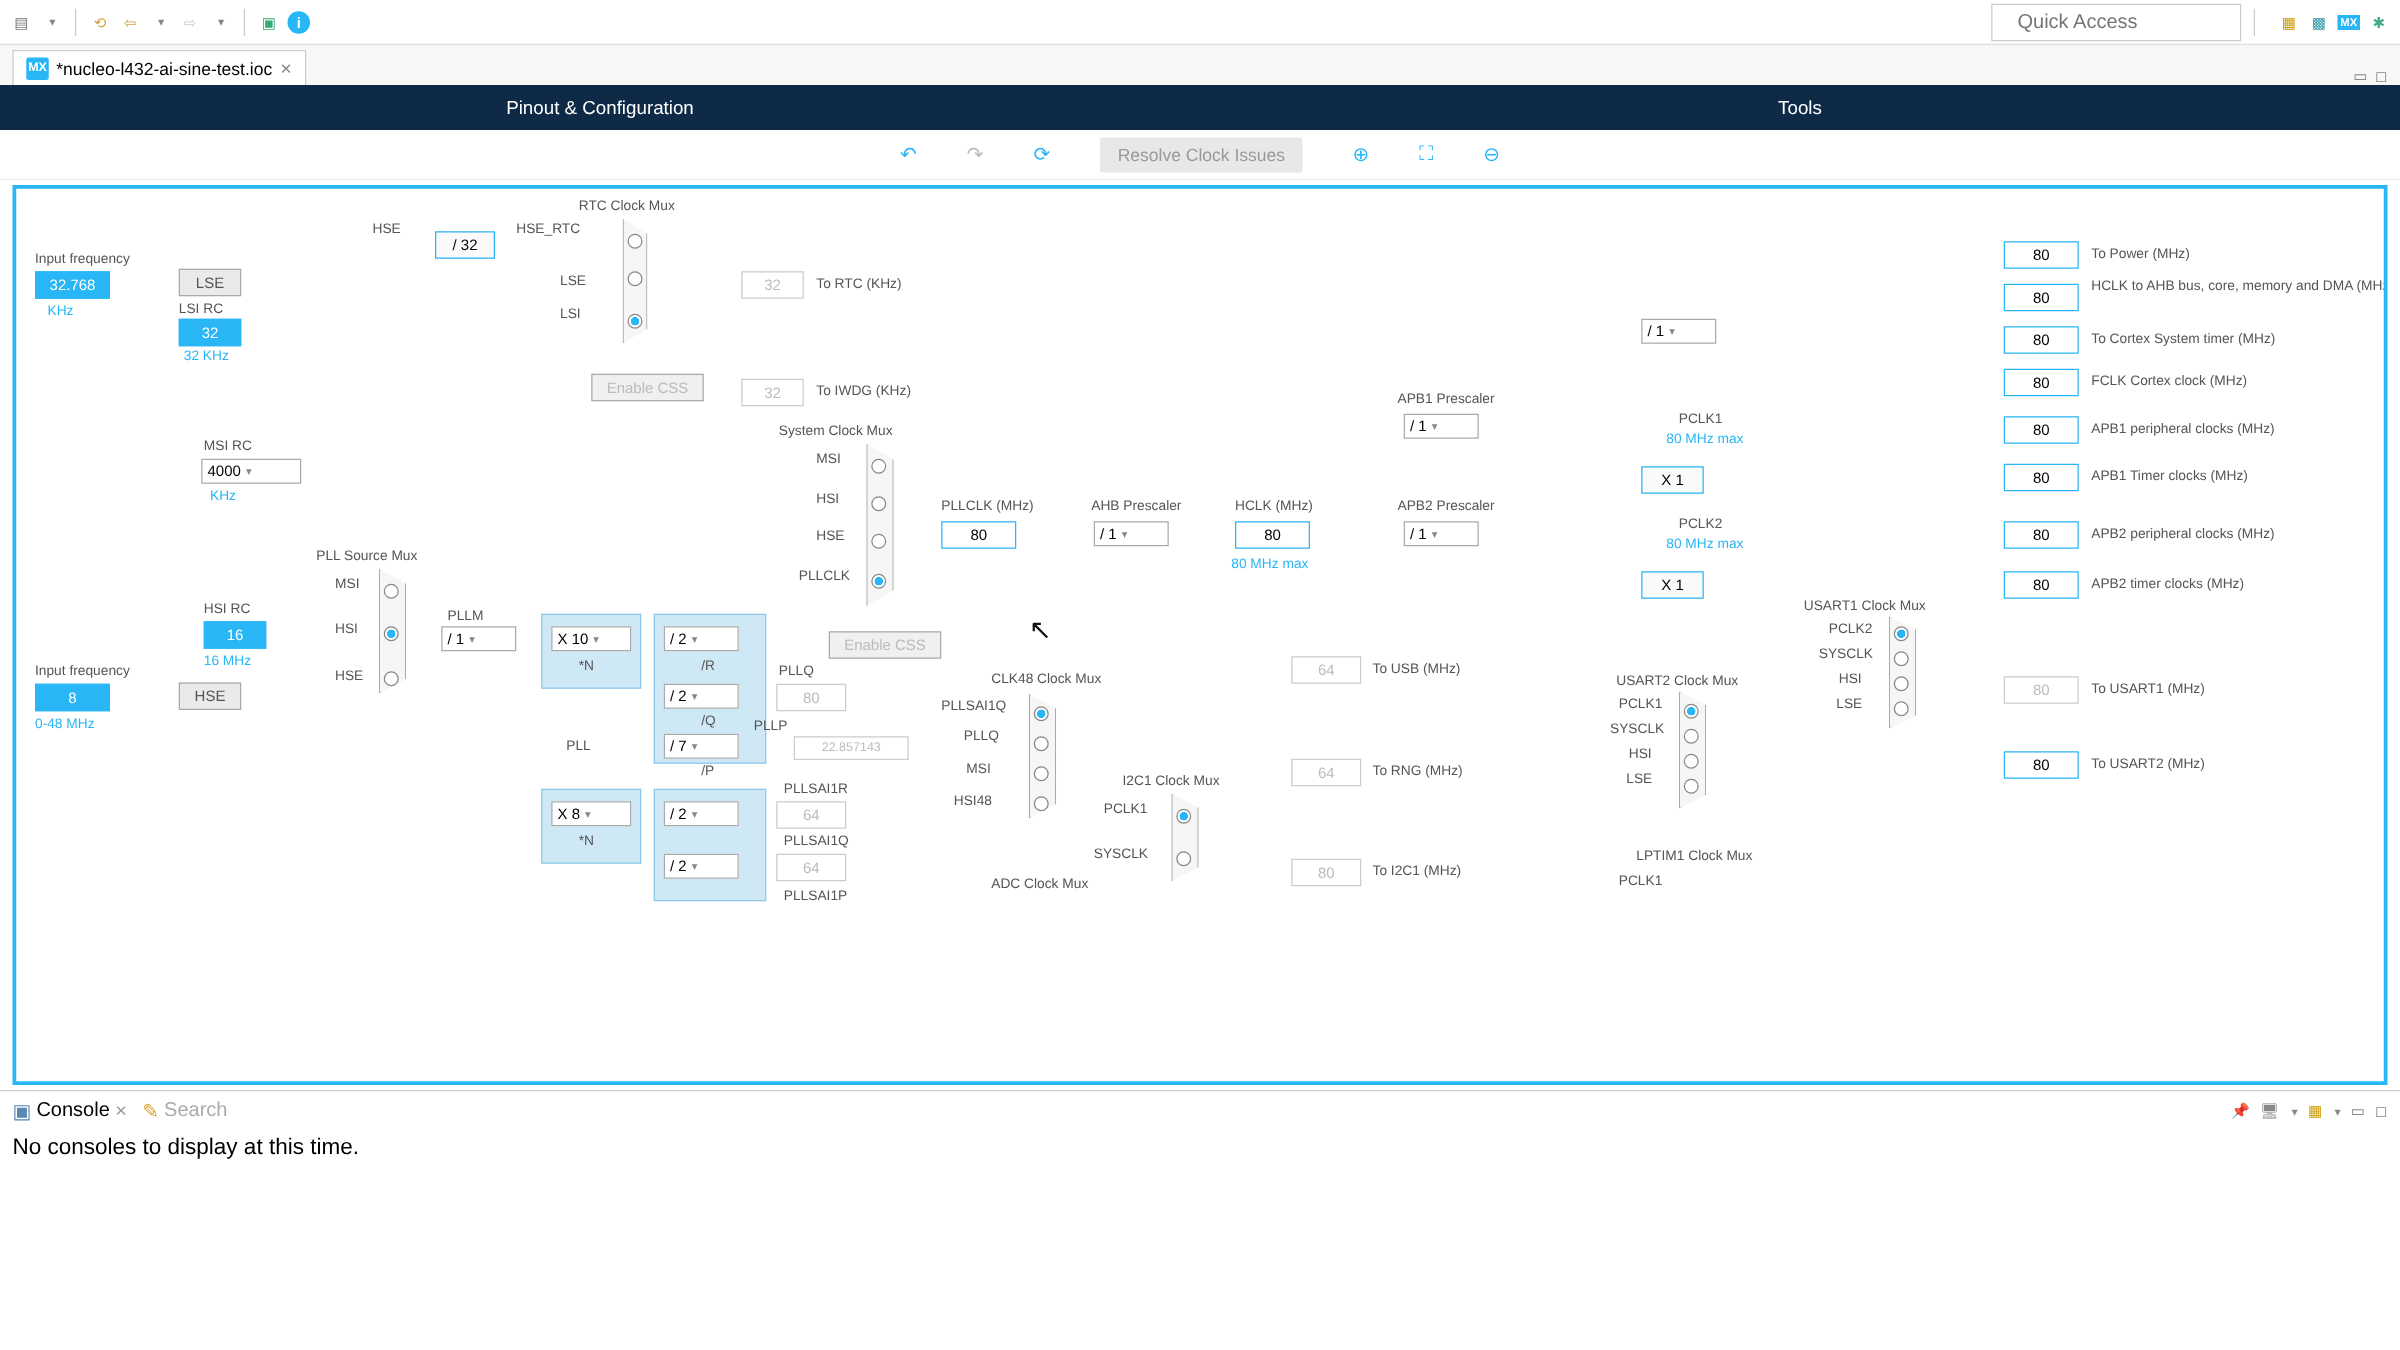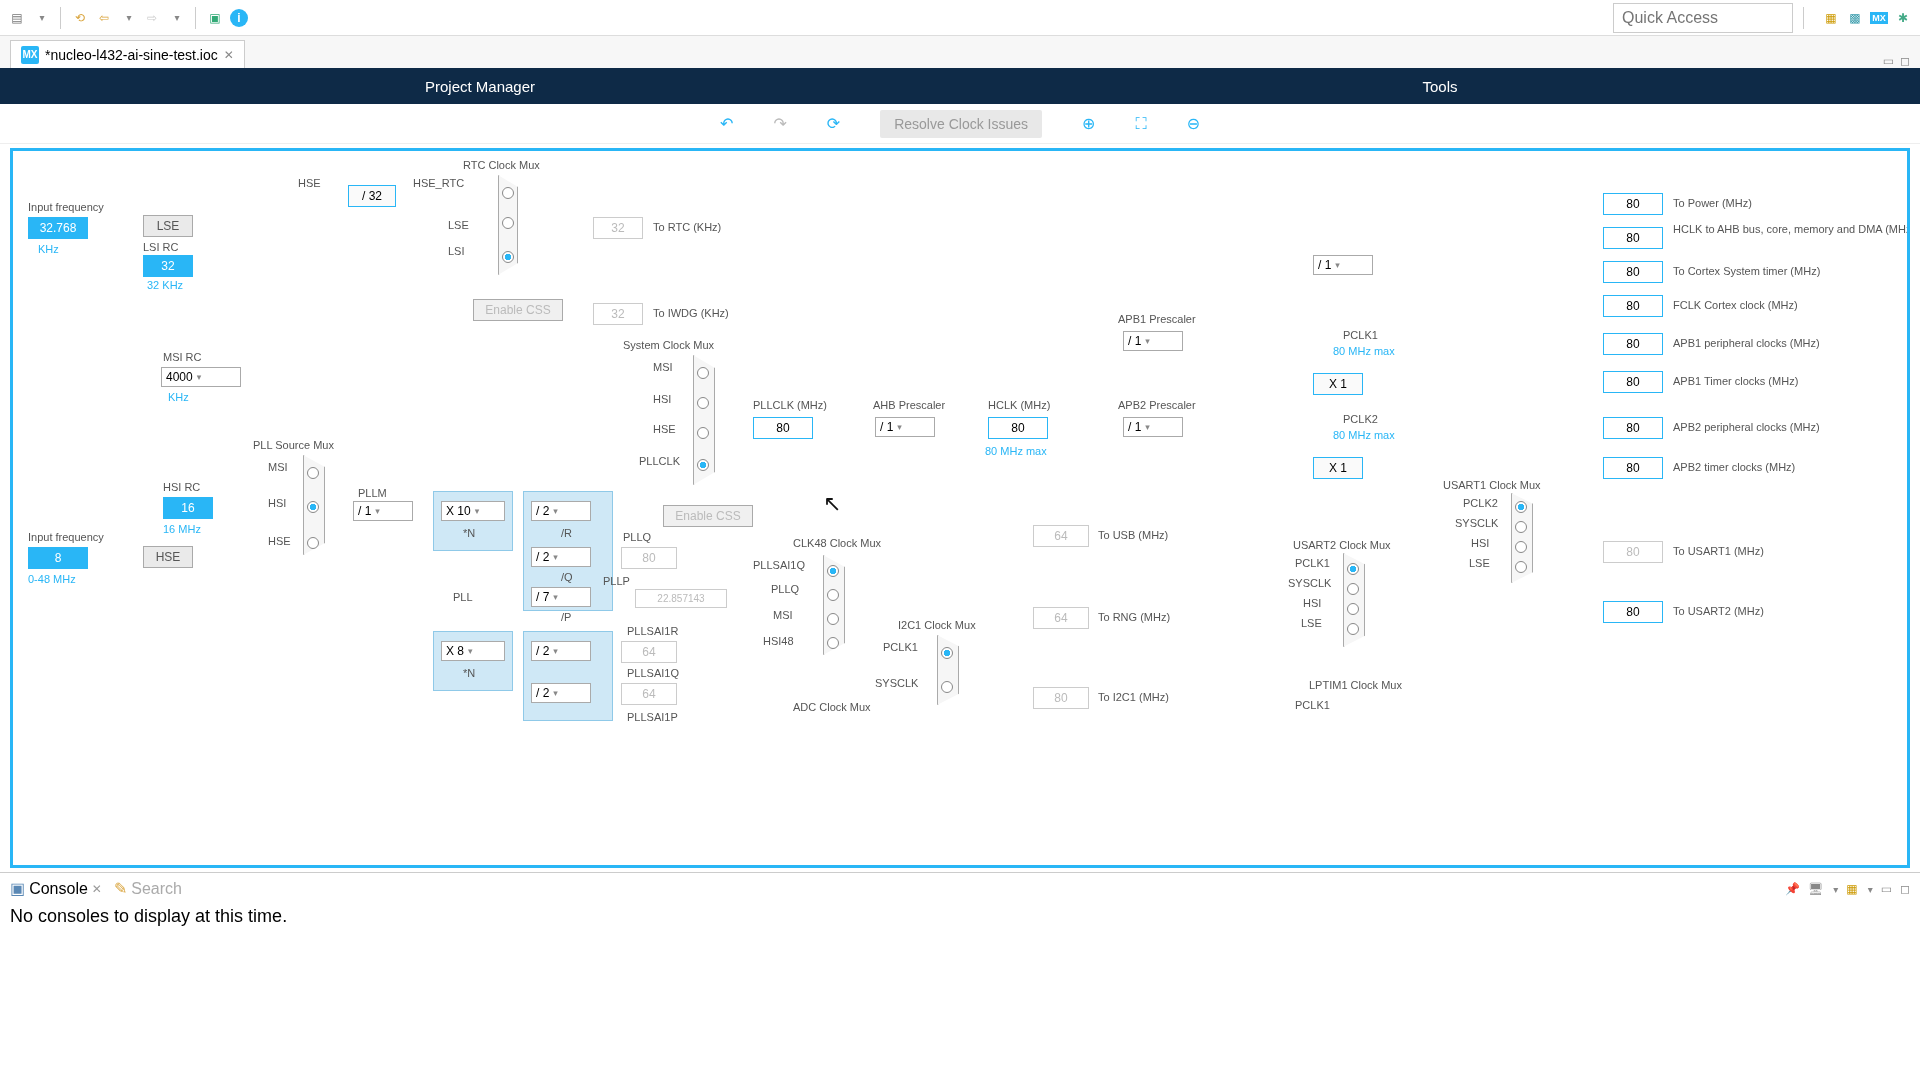--- a/index.html
+++ b/index.html
@@ -2,21 +2,21 @@
 <html><head>
 <meta charset="utf-8">
 <style>
 * { box-sizing: border-box; margin: 0; padding: 0; font-family: Segoe UI, Arial, sans-serif; }
 body { background: #fff; width: 1920px; height: 1080px; overflow: hidden; font-size: 12px; }
 
 
 .toolbar { height: 36px; padding: 4px 8px; display: flex; align-items: center; gap: 6px; border-bottom: 1px solid #ddd; }
 .toolbar .icon { width: 18px; height: 18px; display: inline-flex; align-items: center; justify-content: center; color: #777; cursor: pointer; }
 .toolbar .sep { width: 1px; height: 22px; background: #ccc; margin: 0 4px; }
-.toolbar .quick { margin-left: auto; width: 180px; height: 30px; border: 1px solid #ccc; padding: 4px 8px; font-size: 16px; color: #555; }
+.toolbar .quick { margin-left: auto; width: 200px; height: 30px; border: 1px solid #ccc; padding: 4px 20px; font-size: 16px; color: #555; }
 .toolbar .right-icons { display: flex; gap: 6px; margin-left: 8px; }
 
 
 .tab-strip { height: 32px; display: flex; align-items: flex-end; padding: 0 10px; background: #f7f7f7; }
 .editor-tab { height: 28px; padding: 4px 10px; background: #fff; border: 1px solid #ccc; border-bottom: none; display: flex; align-items: center; gap: 6px; font-size: 14px; }
 .editor-tab .mx { width: 18px; height: 18px; background:#29b6f6; color:#fff; font-size:10px; font-weight:bold; display:inline-flex; align-items:center; justify-content:center; border-radius:2px; }
 .editor-tab .close { color:#888; cursor:pointer; font-size:12px; }
 .tab-strip .minmax { margin-left:auto; display:flex; gap:6px; align-items:center; color:#888; }
 
 
@@ -91,21 +91,21 @@
     <span>*nucleo-l432-ai-sine-test.ioc</span>
     <span class="close">✕</span>
   </div>
   <div class="minmax">
     <span>▭</span>
     <span>◻</span>
   </div>
 </div>
 
 <div class="main-tabs">
-  <div class="main-tab dark">Project Manager</div>
+  <div class="main-tab dark">Pinout &amp; Configuration</div>
   <div class="main-tab dark">Tools</div>
 </div>
 
 <div class="sub-toolbar">
   <span class="btn">↶</span>
   <span class="btn" style="color:#bbb">↷</span>
   <span class="btn">⟳</span>
   <span class="resolve">Resolve Clock Issues</span>
   <span class="btn">⊕</span>
   <span class="btn">⛶</span>

